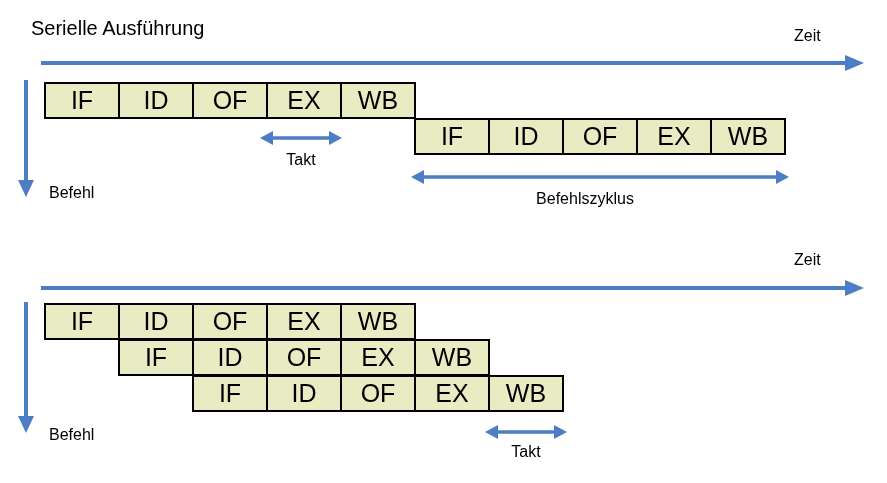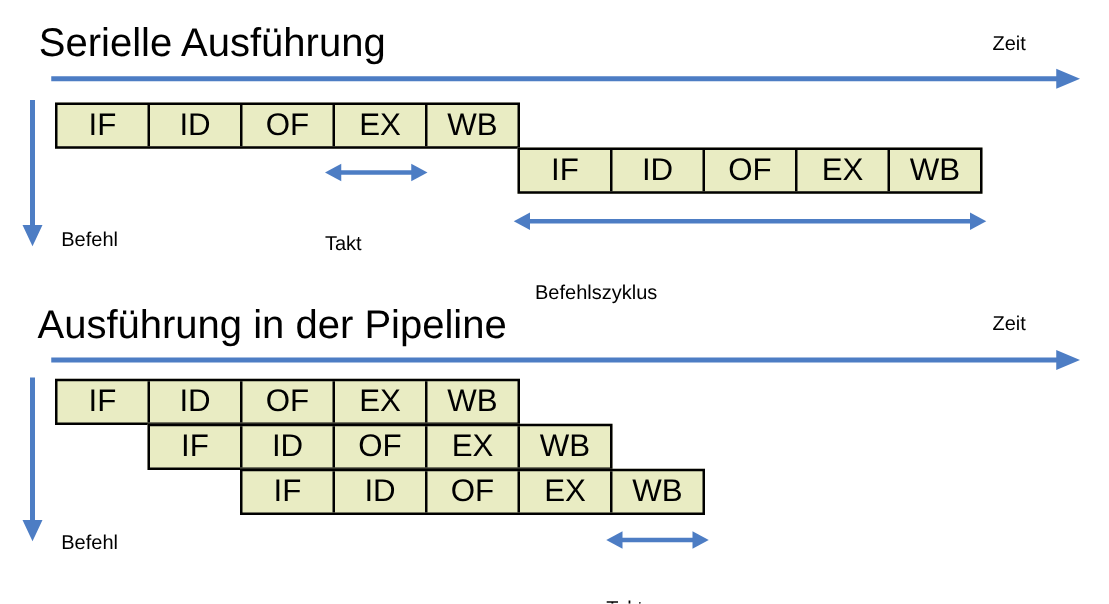--- a/index.html
+++ b/index.html
@@ -1,23 +1,23 @@
 <!DOCTYPE html>
 <html style="--accent: #4d7dc4; --box-fill: #e9ecc3; --box-border: #000000; --text: #000000;"><head>
 <meta charset="utf-8">
 <style>
   html,body{margin:0;padding:0;background:#ffffff;}
   #canvas{
     position:relative;width:887px;height:483px;background:#ffffff;
     font-family:"Liberation Sans",sans-serif;color:var(--text,#000);
     overflow:hidden;
   }
-  .title{position:absolute;font-size:32px;line-height:1.1;white-space:nowrap;}
+  .title{position:absolute;font-size:20px;line-height:1.1;white-space:nowrap;}
   .label{position:absolute;font-size:16px;line-height:1.1;white-space:nowrap;}
-  .center{text-align:left;margin-top:36px;}
+  .center{text-align:center;}
   .stage-row{
     position:absolute;display:flex;width:372px;height:37px;
     background:var(--box-fill,#e9ecc3);
     border:2px solid var(--box-border,#000);box-sizing:border-box;
   }
   .stage-cell{
     flex:1;display:flex;align-items:center;justify-content:center;
     font-size:25px;border-right:2px solid var(--box-border,#000);
   }
   .stage-cell:last-child{border-right:none;}
@@ -67,23 +67,22 @@
   </svg>
   <div class="label center" style="left:260px;top:151px;width:82px">Takt</div>
 
   <div class="label" style="left:49px;top:184px">Befehl</div>
 
   <svg class="arrow" style="left:411px;top:169px" width="378" height="16" viewBox="0 0 378 16">
     <line class="a-line" x1="10" y1="8" x2="368" y2="8" stroke-width="3.5"></line>
     <polygon class="a-head" points="13,1 13,15 0,8"></polygon>
     <polygon class="a-head" points="365,1 365,15 378,8"></polygon>
   </svg>
-  <div class="label center" style="left:428px;top:190px;width:378px">Befehlszyklus</div>
+  <div class="label center" style="left:396px;top:190px;width:378px">Befehlszyklus</div>
 
-  <div class="title" style="left:30px;top:242px">Ausführung in der Pipeline</div>
 
   <div class="label" style="left:794px;top:251px">Zeit</div>
 
   <svg class="arrow" style="left:41px;top:279px" width="824" height="18" viewBox="0 0 824 18">
     <line class="a-line" x1="0" y1="9" x2="806" y2="9" stroke-width="4"></line>
     <polygon class="a-head" points="804,1 823,9 804,17"></polygon>
   </svg>
 
   <svg class="arrow" style="left:17px;top:302px" width="18" height="132" viewBox="0 0 18 132">
     <line class="a-line" x1="9" y1="0" x2="9" y2="116" stroke-width="4"></line>

